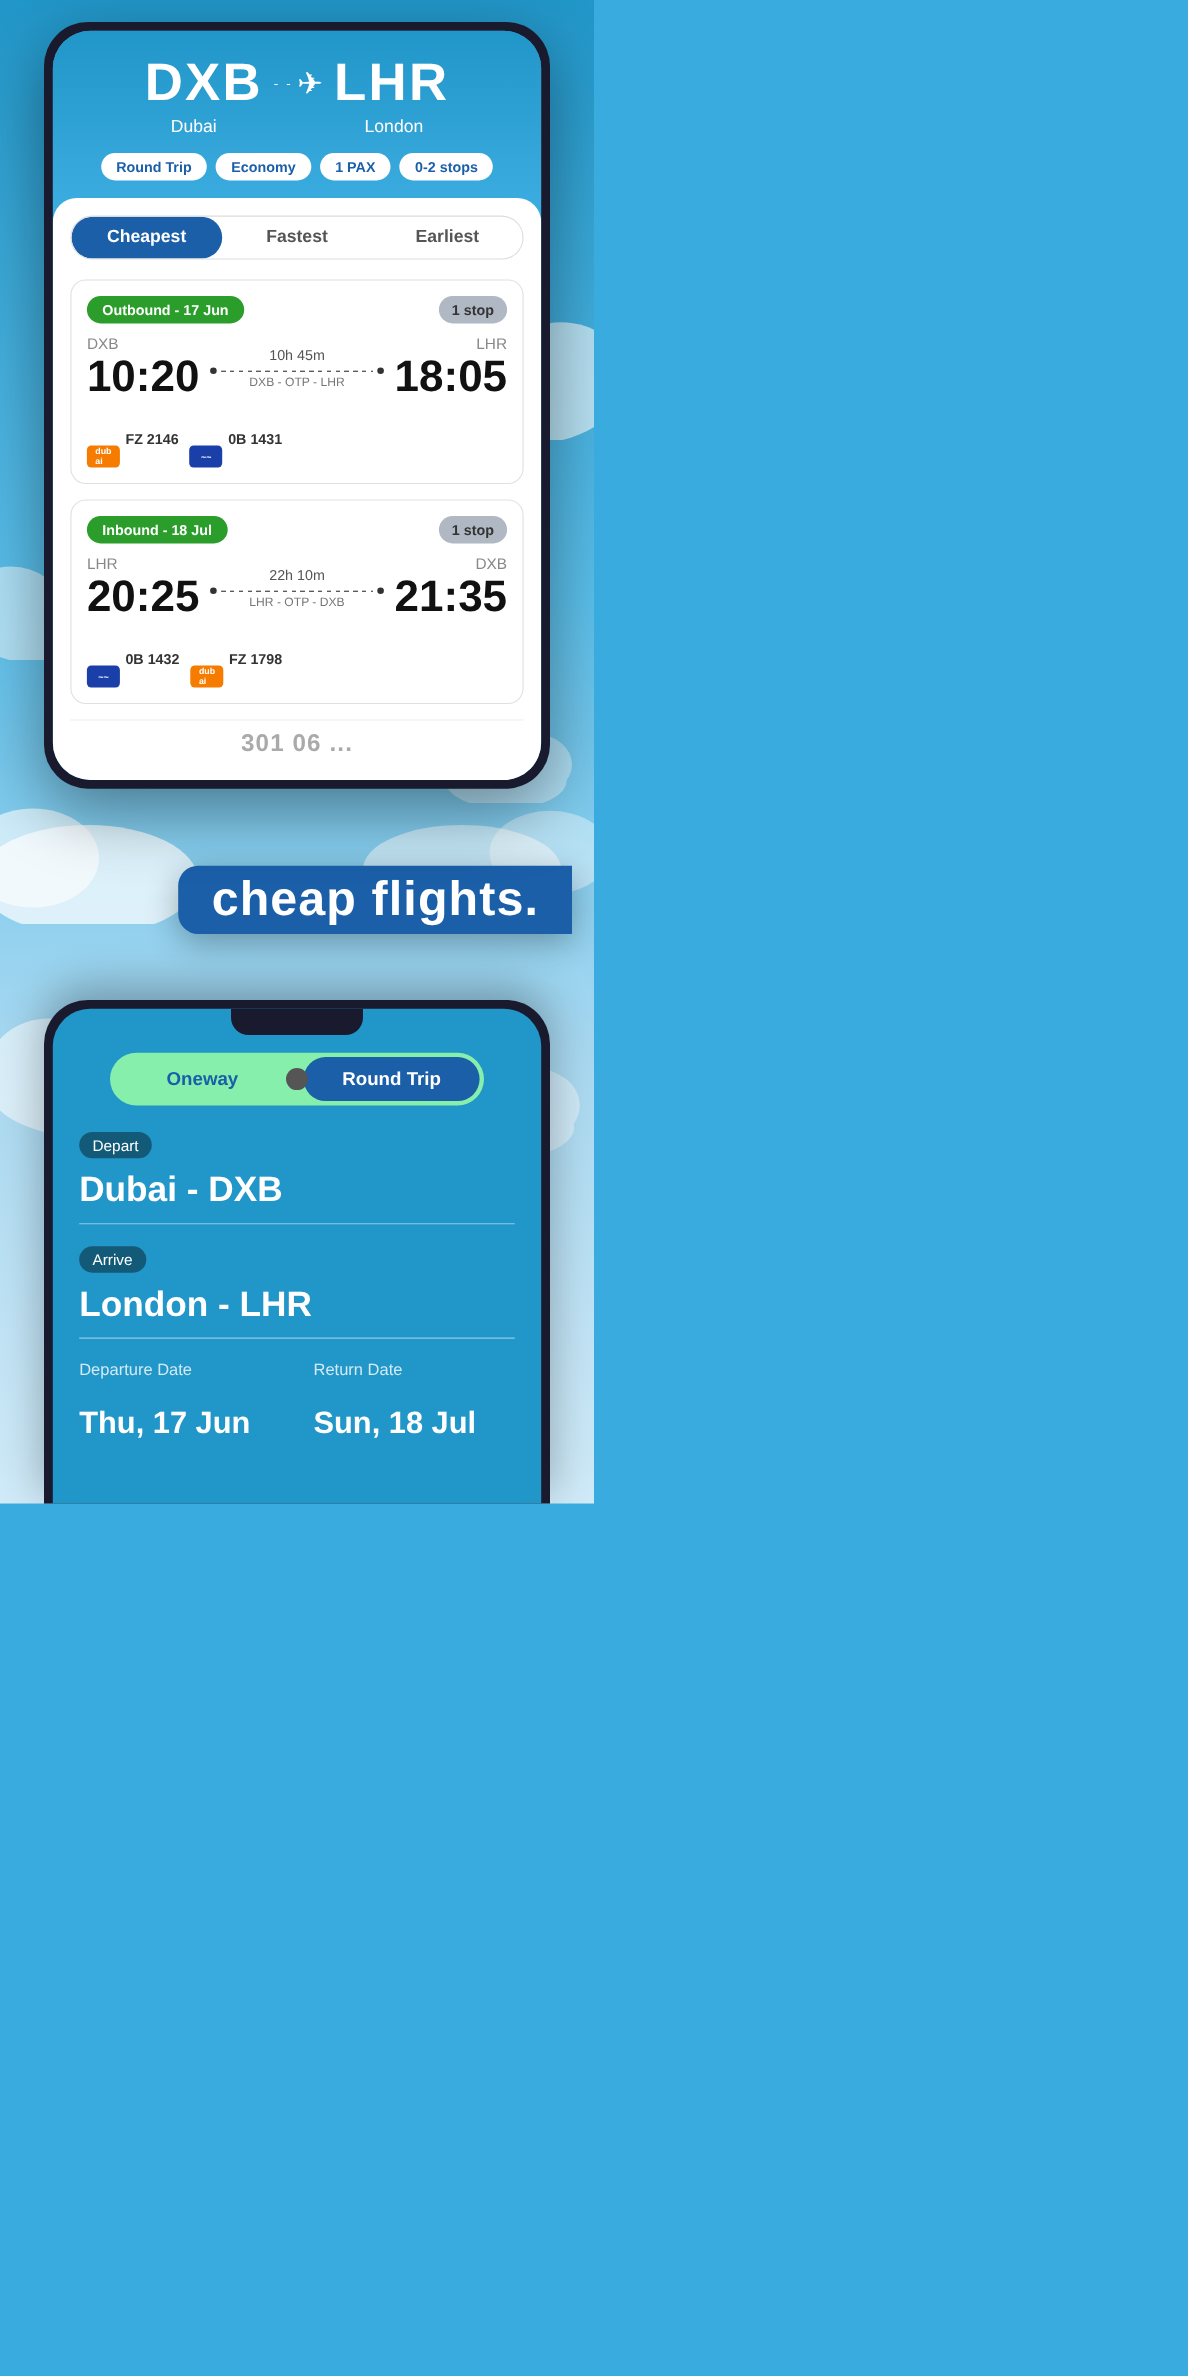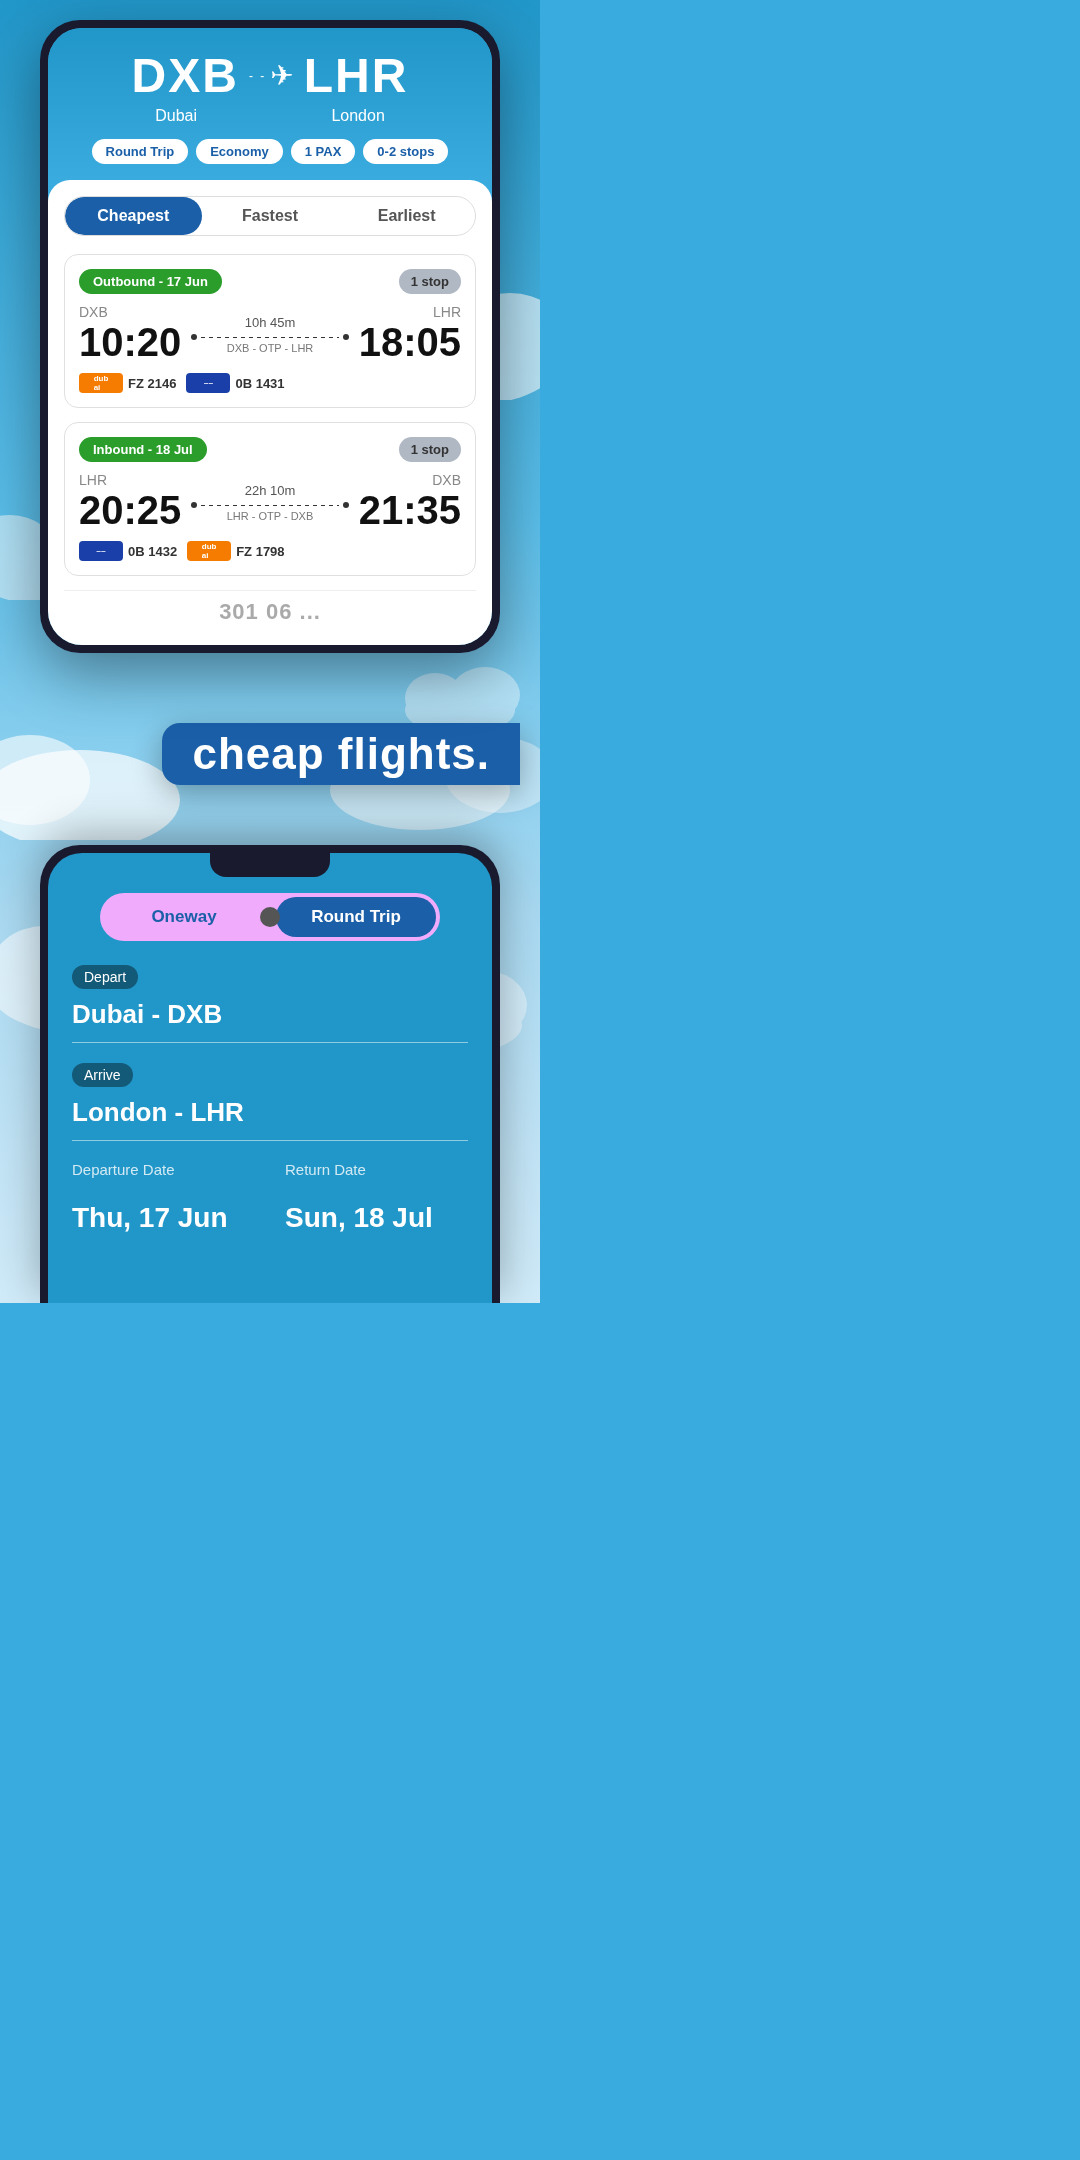--- a/index.html
+++ b/index.html
@@ -234,29 +234,30 @@
     .airline-logo {
       display: flex;
       align-items: center;
       gap: 5px;
       font-size: 13px;
       font-weight: 600;
       color: #333;
     }
 
     .airline-badge {
-      width: 44px;
+      width: 30px;
       height: 20px;
       border-radius: 4px;
       display: inline-flex;
       align-items: center;
       justify-content: center;
       font-size: 8px;
       font-weight: 800;
       color: white;
+      margin-top: 32px;
     }
 
     .badge-orange { background: #f57c00; }
     .badge-blue { background: #1a3fa8; }
 
     
     .promo-section {
       position: relative;
       z-index: 5;
       text-align: right;
@@ -307,21 +308,21 @@
       display: flex;
       align-items: center;
       justify-content: center;
       gap: 0;
       padding: 0 30px;
       margin-bottom: 24px;
     }
 
     .toggle-container {
       display: flex;
-      background: #f0abfc;
+      background: #86efac;
       border-radius: 30px;
       padding: 4px;
       gap: 0;
       width: 340px;
       justify-content: center;
     }
 
     .toggle-option {
       flex: 1;
       text-align: center;
@@ -358,21 +359,21 @@
       color: white;
       border-radius: 12px;
       padding: 4px 12px;
       font-size: 14px;
       font-weight: 500;
       margin-bottom: 10px;
     }
 
     .city-field {
       color: white;
-      font-size: 26px;
+      font-size: 32px;
       font-weight: 800;
       padding-bottom: 12px;
       border-bottom: 1.5px solid rgba(255,255,255,0.5);
       margin-bottom: 20px;
     }
 
     .date-row {
       display: flex;
       gap: 30px;
       padding: 0 0 16px;

